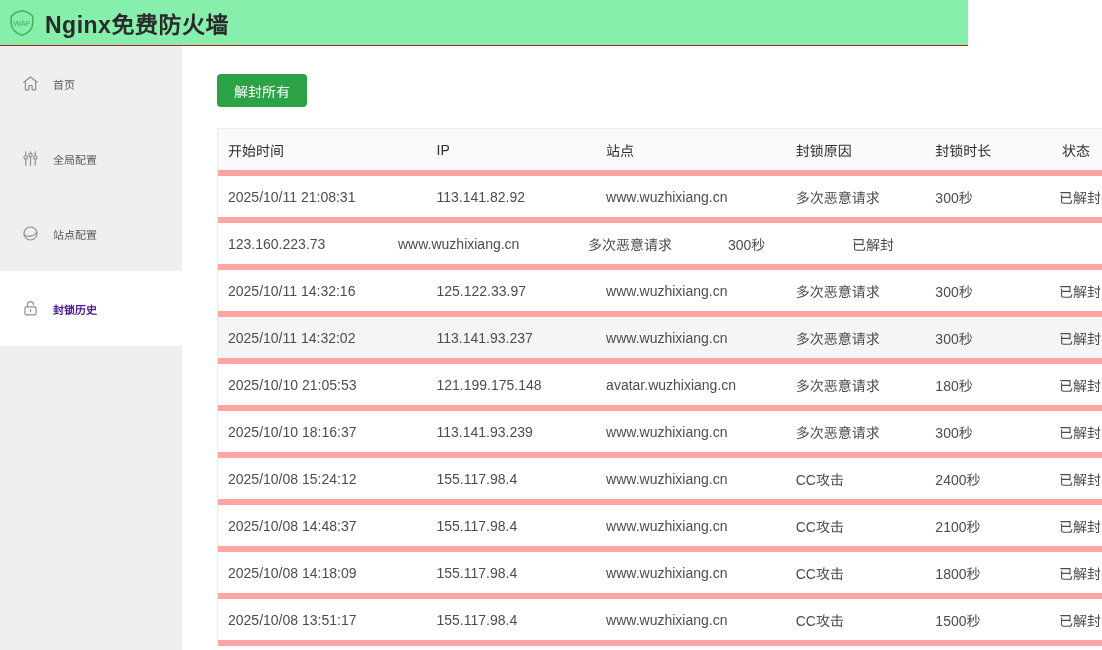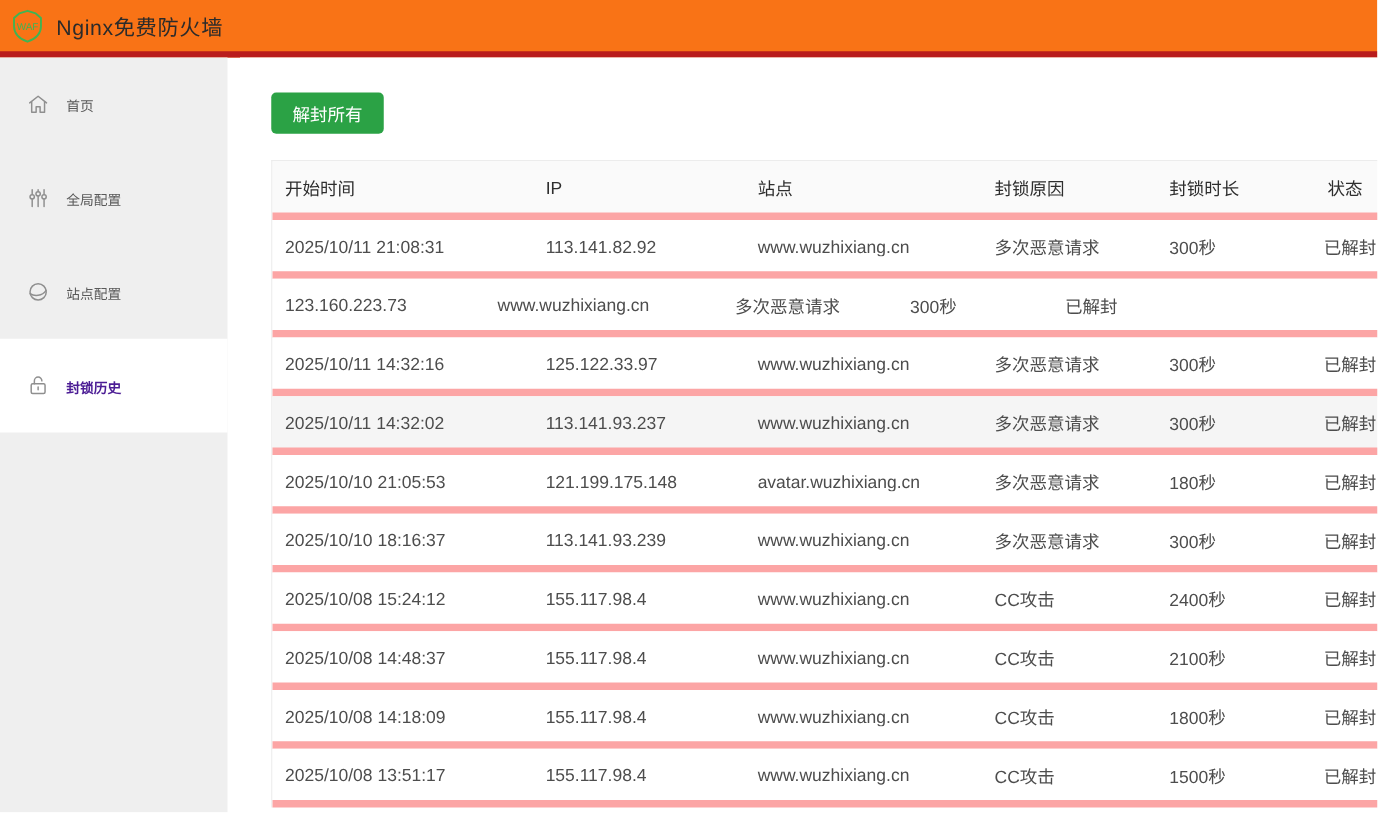--- a/index.html
+++ b/index.html
@@ -10,32 +10,32 @@
     position: relative;
     width: 1102px;
     height: 650px;
     overflow: hidden;
     background: #fff;
   }
   
   .topbar {
     position: absolute;
     top: 0; left: 0;
-    width: 1102px; height: 46px;
-    background: #f97316;
-    border-bottom: 5px solid #b91c1c;
+    width: 968px; height: 46px;
+    background: #86efac;
+    border-bottom: 1px solid #b91c1c;
     display: flex;
     align-items: center;
     padding-left: 7px;
   }
   .logo { width: 30px; height: 30px; display: block; }
   .app-title {
     margin-left: 8px;
-    font-size: 17px;
-    font-weight: 400;
+    font-size: 23px;
+    font-weight: 700;
     color: #2b2b2b;
     letter-spacing: 0.5px;
   }
   
   .sidebar {
     position: absolute;
     top: 46px; left: 0; bottom: 0;
     width: 182px;
     background: #efefef;
   }

